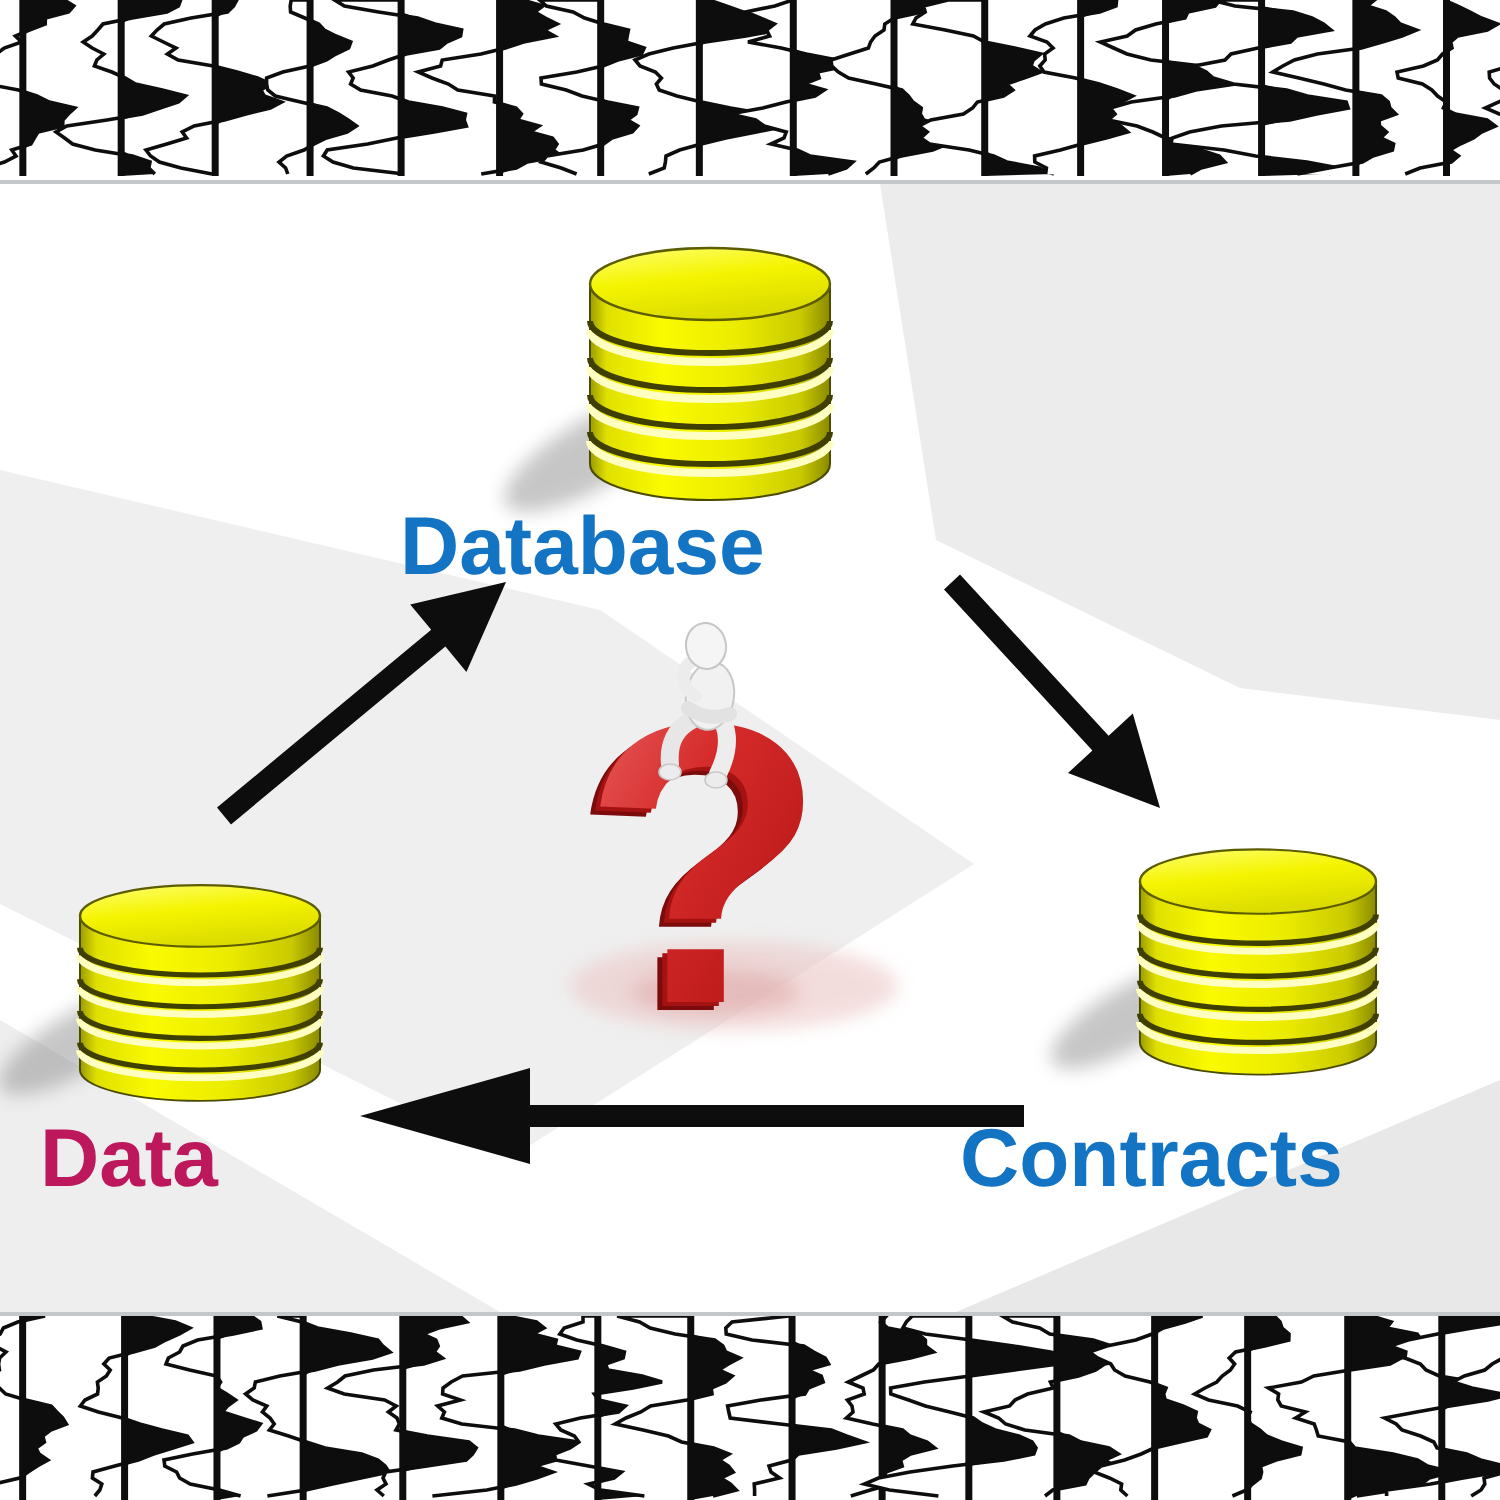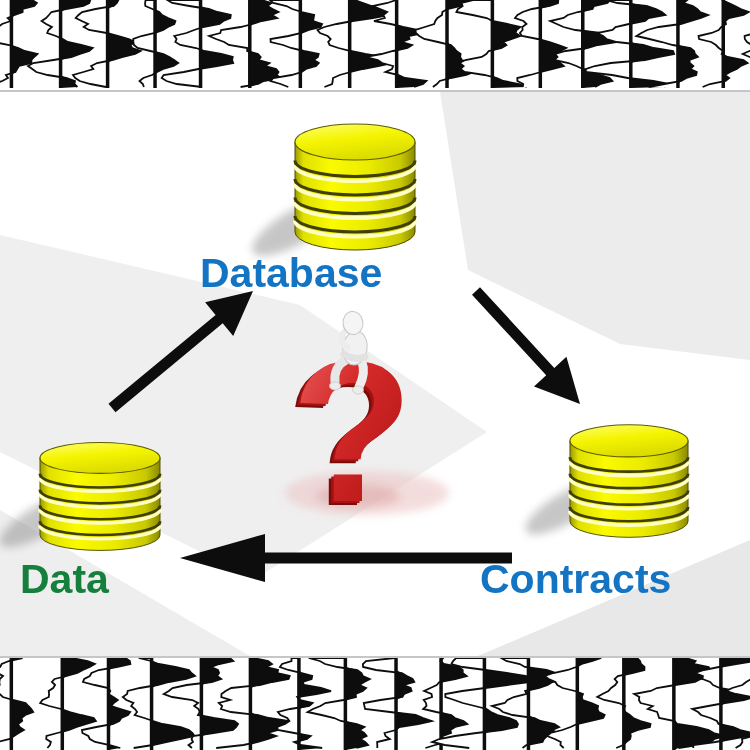--- a/index.html
+++ b/index.html
@@ -240,21 +240,21 @@
       <ellipse cx="53" cy="88" rx="5.5" ry="4" fill="#ececec" stroke="#c9c9c9" stroke-width="0.8"></ellipse>
       <ellipse cx="76" cy="92" rx="5.5" ry="4" fill="#ececec" stroke="#c9c9c9" stroke-width="0.8"></ellipse>
       <ellipse cx="73" cy="50" rx="12" ry="17" transform="rotate(8 73 50)" fill="#f1f1f1" stroke="#c8c8c8" stroke-width="1"></ellipse>
       <path d="M62 56 q10 7 21 3" stroke="#e2e2e2" stroke-width="7" fill="none" stroke-linecap="round"></path>
       <path d="M66 50 q-7 -3 -6 -12 q1 -5 7 -6" stroke="#ececec" stroke-width="6" fill="none" stroke-linecap="round"></path>
       <ellipse cx="71" cy="25" rx="10" ry="11.5" transform="rotate(-8 71 25)" fill="#f5f5f5" stroke="#c6c6c6" stroke-width="1"></ellipse>
     </g>
   </svg>
 
   <div class="node-label" id="label-database" style="color: rgb(20, 116, 196);">Database</div>
-  <div class="node-label" id="label-data" style="color: #15803d;">Data</div>
+  <div class="node-label" id="label-data" style="color: #be185d;">Data</div>
   <div class="node-label" id="label-contracts" style="color: rgb(20, 116, 196);">Contracts</div>
 
   <div class="strip" id="strip-bottom">
     <svg id="seis-bottom" width="750" height="92" viewBox="0 0 750 92">
         <path d="M 11.322112141177058 0 L 22.5 0 L 8.9 3 L 1.7 6 L 0.1 9 L -5.0 12 L -2.5 15 L 3.0 18 L -0.2 21 L -0.7 24 L -0.3 27 L -7.1 30 L -6.9 33 L -0.3 36 L 2.8 39 L 12.9 42 L 25.6 45 L 28.3 48 L 31.3 51 L 33.2 54 L 25.3 57 L 21.4 60 L 22.2 63 L 18.0 66 L 19.5 69 L 23.9 72 L 18.6 75 L 14.0 78 L 9.8 81 L -2.9 84 L -10.3 87 L -10.5 90 L 11.322112141177058 92 Z" fill="#ffffff"></path>
         <path d="M 11.322112141177058 0 L 22.5 0 L 11.3 3 L 11.3 6 L 11.3 9 L 11.3 12 L 11.3 15 L 11.3 18 L 11.3 21 L 11.3 24 L 11.3 27 L 11.3 30 L 11.3 33 L 11.3 36 L 11.3 39 L 12.9 42 L 25.6 45 L 28.3 48 L 31.3 51 L 33.2 54 L 25.3 57 L 21.4 60 L 22.2 63 L 18.0 66 L 19.5 69 L 23.9 72 L 18.6 75 L 14.0 78 L 11.3 81 L 11.3 84 L 11.3 87 L 11.3 90 L 11.322112141177058 92 Z" fill="#0d0d0d"></path>
         <path d="M 11.322112141177058 0 L 22.5 0 L 8.9 3 L 1.7 6 L 0.1 9 L -5.0 12 L -2.5 15 L 3.0 18 L -0.2 21 L -0.7 24 L -0.3 27 L -7.1 30 L -6.9 33 L -0.3 36 L 2.8 39 L 12.9 42 L 25.6 45 L 28.3 48 L 31.3 51 L 33.2 54 L 25.3 57 L 21.4 60 L 22.2 63 L 18.0 66 L 19.5 69 L 23.9 72 L 18.6 75 L 14.0 78 L 9.8 81 L -2.9 84 L -10.3 87 L -10.5 90" fill="none" stroke="#0d0d0d" stroke-width="1.8"></path>
         <path d="M 11.322112141177058 0 L 11.322112141177058 92" fill="none" stroke="#0d0d0d" stroke-width="3.5"></path>
         <path d="M 62.29343849490397 0 L 71.7 0 L 87.6 3 L 94.9 6 L 89.7 9 L 82.8 12 L 77.3 15 L 66.7 18 L 54.6 21 L 51.9 24 L 55.1 27 L 53.2 30 L 48.7 33 L 49.1 36 L 48.8 39 L 42.5 42 L 40.2 45 L 49.2 48 L 61.2 51 L 69.8 54 L 80.9 57 L 93.7 60 L 95.9 63 L 86.4 66 L 76.7 69 L 69.1 72 L 57.4 75 L 46.5 78 L 46.2 81 L 50.9 84 L 49.9 87 L 47.4 90 L 62.29343849490397 92 Z" fill="#ffffff"></path>
         <path d="M 62.29343849490397 0 L 71.7 0 L 87.6 3 L 94.9 6 L 89.7 9 L 82.8 12 L 77.3 15 L 66.7 18 L 62.3 21 L 62.3 24 L 62.3 27 L 62.3 30 L 62.3 33 L 62.3 36 L 62.3 39 L 62.3 42 L 62.3 45 L 62.3 48 L 62.3 51 L 69.8 54 L 80.9 57 L 93.7 60 L 95.9 63 L 86.4 66 L 76.7 69 L 69.1 72 L 62.3 75 L 62.3 78 L 62.3 81 L 62.3 84 L 62.3 87 L 62.3 90 L 62.29343849490397 92 Z" fill="#0d0d0d"></path>

